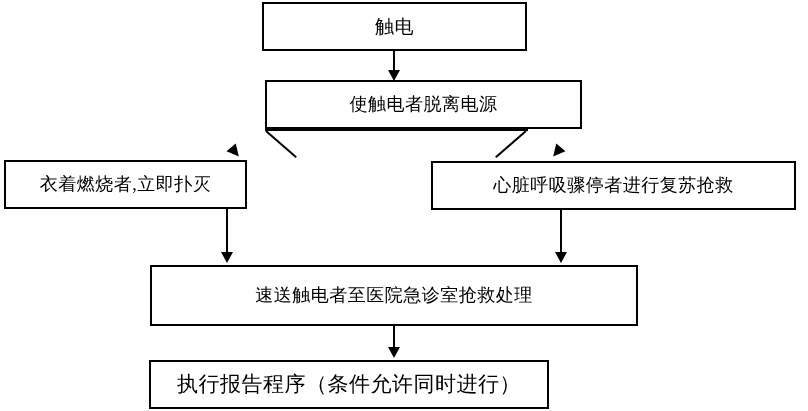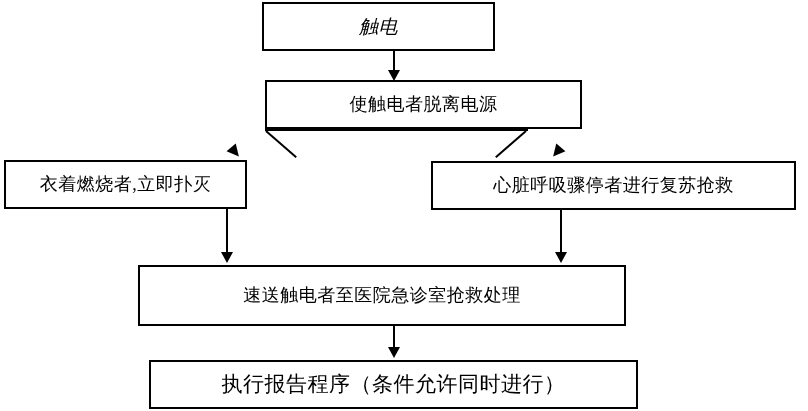--- a/index.html
+++ b/index.html
@@ -30,26 +30,26 @@
     color: #000000;
     line-height: 1.15;
     letter-spacing: 0.5px;
     z-index: 2;
   }
   .node-label {
     display: block;
     white-space: nowrap;
   }
   
-  #node-incident      { left: 262px; top: 2px;   width: 233px; height: 49px;  font-size: 19px; font-style: italic; }
+  #node-incident      { left: 262px; top: 2px;   width: 265px; height: 49px;  font-size: 19px; }
   #node-disconnect    { left: 265px; top: 80px;  width: 317px; height: 49px;  font-size: 18px; }
   #node-extinguish    { left: 4px;   top: 160px; width: 243px; height: 49px;  font-size: 18px; }
   #node-resuscitate   { left: 431px; top: 161px; width: 365px; height: 49px;  font-size: 18px; }
-  #node-transport     { left: 138px; top: 265px; width: 488px; height: 61px;  font-size: 18px; }
-  #node-report        { left: 149px; top: 360px; width: 489px; height: 49px;  font-size: 21px; }
+  #node-transport     { left: 150px; top: 265px; width: 488px; height: 61px;  font-size: 18px; }
+  #node-report        { left: 149px; top: 360px; width: 400px; height: 49px;  font-size: 21px; }
 
   
   .vline {
     position: absolute;
     width: 2px;
     background: #000000;
     z-index: 1;
   }
   .hline {
     position: absolute;

